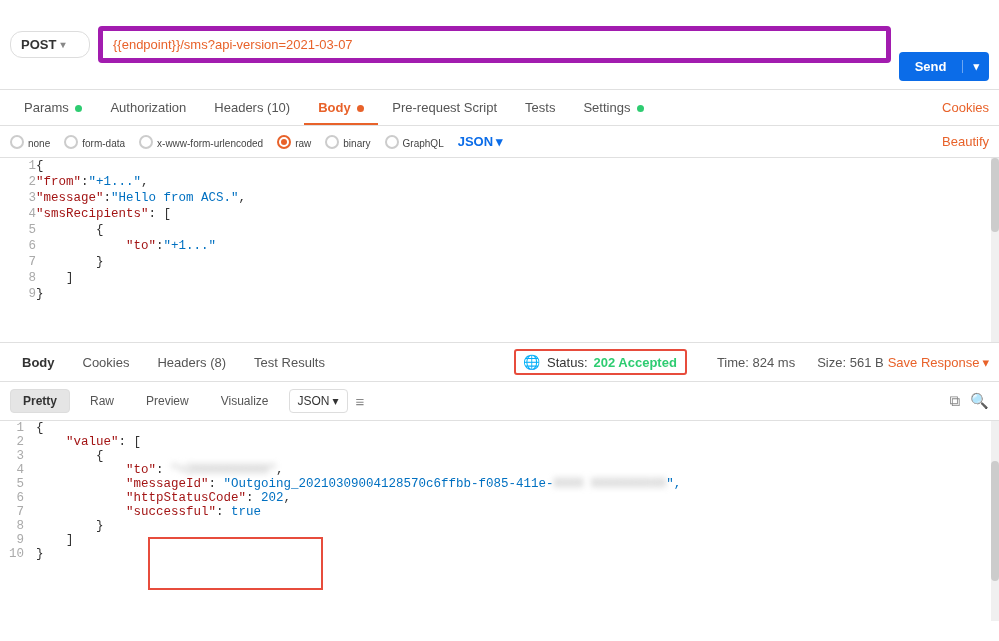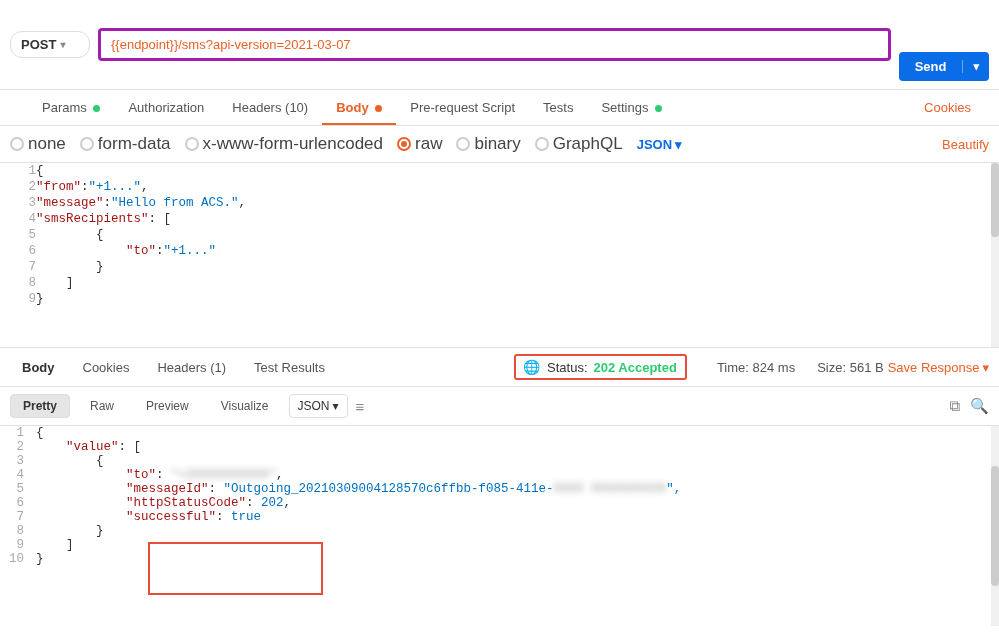--- a/index.html
+++ b/index.html
@@ -8,51 +8,51 @@
     
     .url-bar {
       display: flex; align-items: center; padding: 8px 10px; border-bottom: 1px solid #e0e0e0; gap: 8px;
     }
     .method-select {
       display: flex; align-items: center; gap: 4px; border: 1px solid #ddd; border-radius: 12px; padding: 5px 10px;
       font-size: 13px; font-weight: 600; color: #333; cursor: pointer; background: #fff; min-width: 80px;
     }
     .method-select .chevron { font-size: 10px; color: #888; }
     .url-input {
-      flex: 1; border: 3px solid #a21caf; border-radius: 4px; padding: 6px 10px;
+      flex: 1; border: 5px solid #a21caf; border-radius: 4px; padding: 6px 10px;
       font-size: 13px; color: #e8622a; background: #fff; outline: none;
     }
     .send-btn {
       display: flex; align-items: center; background: #0b6ce8; color: #fff; border: none;
       border-radius: 4px; padding: 7px 0; cursor: pointer; font-size: 13px; font-weight: 600; margin-top: 44px;
     }
     .send-btn .send-label { padding: 0 16px 0 16px; }
     .send-btn .send-arrow { border-left: 1px solid rgba(255,255,255,0.4); padding: 0 10px; font-size: 11px; }
 
     
     .tab-bar {
-      display: flex; align-items: center; padding: 0 28px; border-bottom: 1px solid #e0e0e0;
+      display: flex; align-items: center; padding: 0 10px; border-bottom: 1px solid #e0e0e0;
     }
     .tab-item {
       padding: 10px 14px; font-size: 13px; color: #555; cursor: pointer; position: relative; white-space: nowrap;
     }
     .tab-item.active { color: #e8622a; font-weight: 600; }
     .tab-item.active::after {
       content: ''; position: absolute; bottom: 0; left: 0; right: 0; height: 2px; background: #e8622a;
     }
     .tab-dot { display: inline-block; width: 7px; height: 7px; border-radius: 50%; margin-left: 3px; vertical-align: middle; }
     .dot-green { background: #2ecc71; }
     .dot-orange { background: #e8622a; }
     .cookies-link { margin-left: auto; color: #e8622a; font-size: 13px; cursor: pointer; }
 
     
     .body-type-bar {
       display: flex; align-items: center; padding: 8px 10px; gap: 14px; border-bottom: 1px solid #e0e0e0;
     }
-    .radio-option { display: flex; align-items: center; gap: 4px; font-size: 17px; color: #444; cursor: pointer; }
+    .radio-option { display: flex; align-items: flex-end; gap: 4px; font-size: 10px; color: #444; cursor: pointer; }
     .radio-circle {
       width: 14px; height: 14px; border-radius: 50%; border: 2px solid #ccc; background: #fff;
     }
     .radio-circle.orange { border-color: #e8622a; }
     .radio-circle.orange::after {
       content: ''; display: block; width: 6px; height: 6px; border-radius: 50%; background: #e8622a; margin: 2px auto;
     }
     .json-select {
       display: flex; align-items: center; gap: 3px; font-size: 13px; font-weight: 600; color: #0b6ce8; cursor: pointer;
     }
@@ -246,21 +246,21 @@
 </div>
 
 <div class="response-tabs-bar">
   <div class="resp-tab active">
     <span>Body</span>
   </div>
   <div class="resp-tab">
     <span>Cookies</span>
   </div>
   <div class="resp-tab">
-    <span>Headers (1)</span>
+    <span>Headers (8)</span>
   </div>
   <div class="resp-tab">
     <span>Test Results</span>
   </div>
 
   <div class="status-badge">
     <span class="globe-icon">🌐</span>
     <span>Status:</span>
     <span class="status-text">202 Accepted</span>
   </div>

